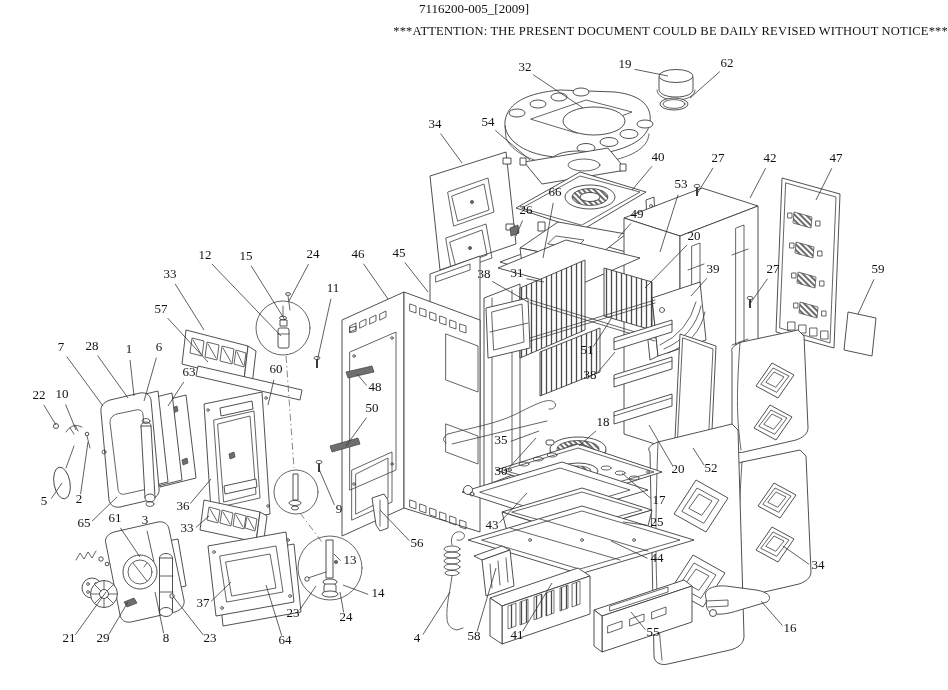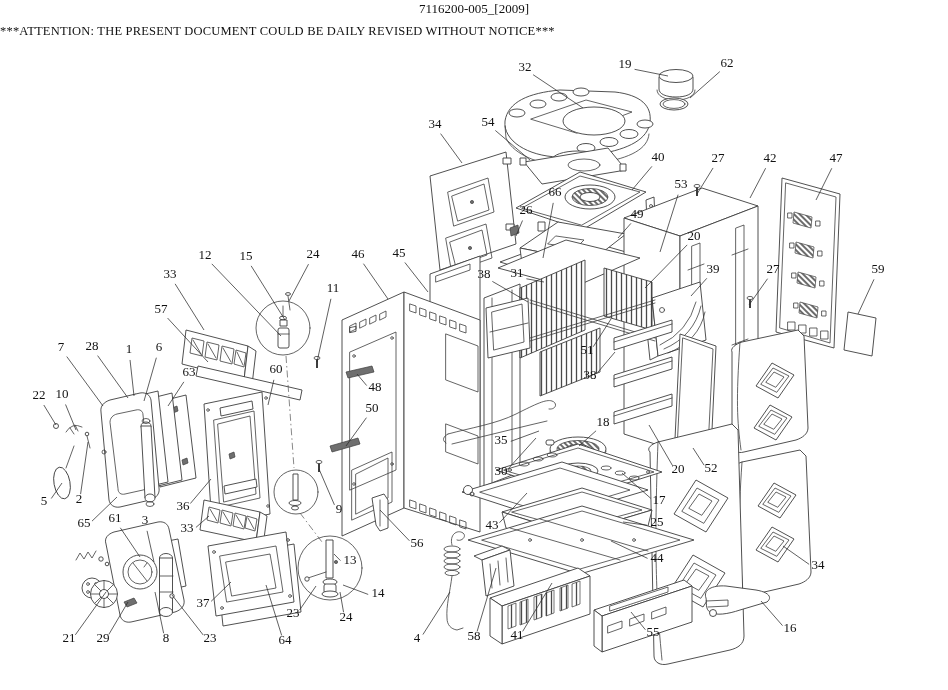--- a/index.html
+++ b/index.html
@@ -1,20 +1,20 @@
 <!DOCTYPE html>
 <html><head>
 <meta charset="utf-8">
 <style>
   html,body{margin:0;padding:0;background:#fff;}
   #page{position:relative;width:948px;height:690px;background:#fff;overflow:hidden;
         font-family:Liberation Serif, serif;padding-left:14px;}
   #doc-title{position:absolute;top:1px;left:0;width:948px;text-align:center;
              font-size:13px;color:#111;}
-  #doc-notice{position:absolute;top:24px;left:0;width:948px;text-align:left;
+  #doc-notice{position:absolute;top:24px;left:0;width:948px;text-align:right;
               font-size:12.5px;color:#111;letter-spacing:.2px;}
   svg{position:absolute;top:0;left:0;}
   .p{fill:#fff;stroke:#3d3d3d;stroke-width:.9;stroke-linejoin:round;}
   .thin{fill:none;stroke:#3d3d3d;stroke-width:.8;stroke-linejoin:round;stroke-linecap:round;}
   .dk{fill:#6f6f6f;stroke:#3d3d3d;stroke-width:.7;}
   .lead{stroke:#2b2b2b;stroke-width:.75;}
   .lbl{font-size:13px;fill:#111;}
   .dash{fill:none;stroke:#555;stroke-width:.7;stroke-dasharray:7 3 1.5 3;}
 </style>
 </head>

